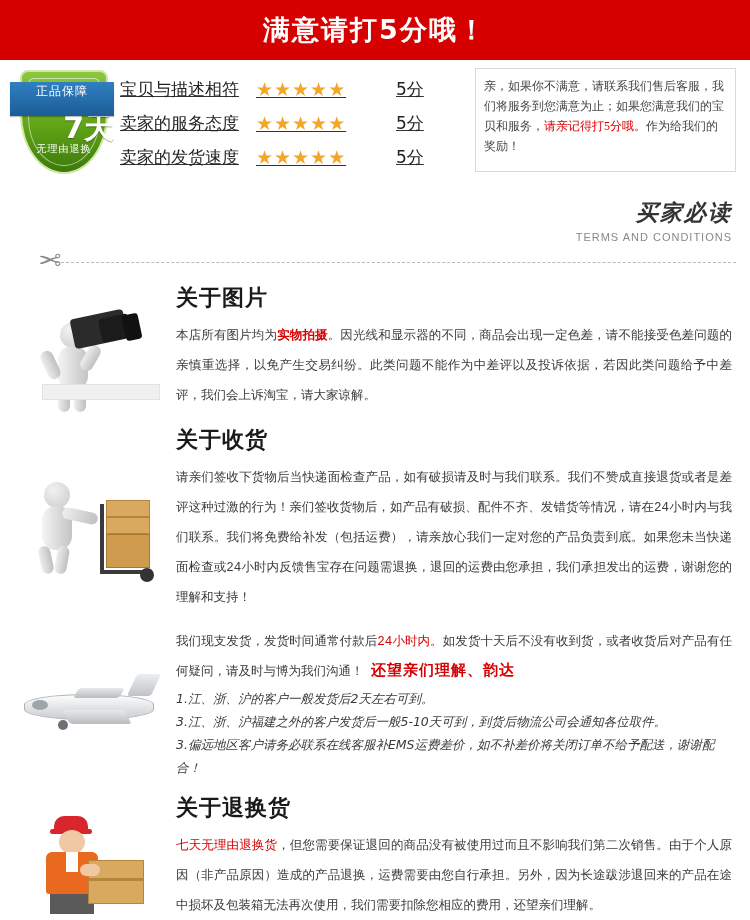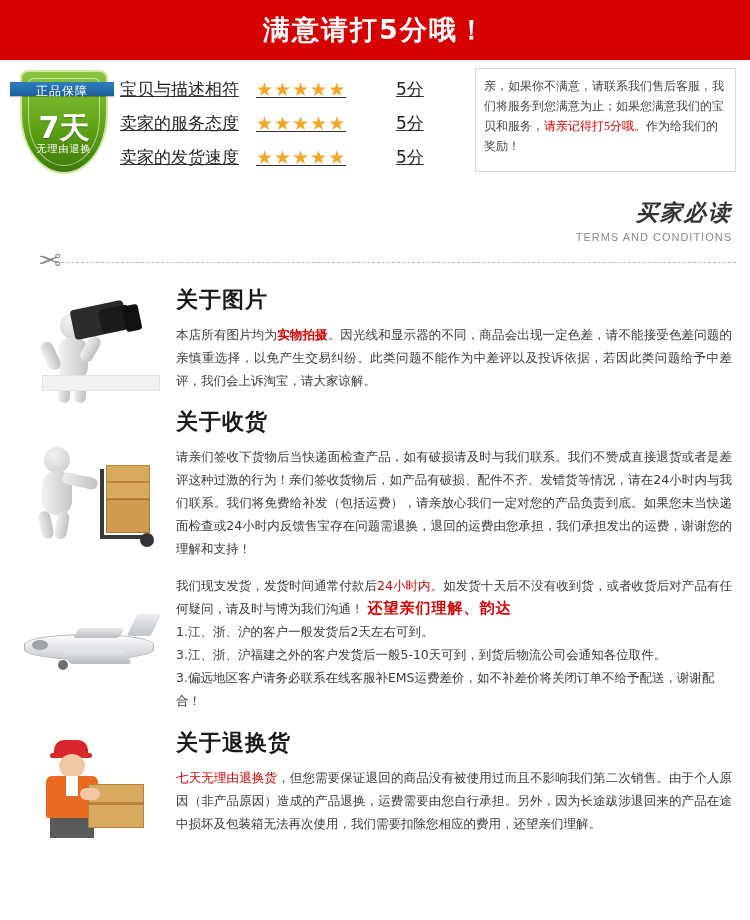--- a/index.html
+++ b/index.html
@@ -55,33 +55,33 @@
   .shield-inner {
     position: absolute;
     left: 14px; top: 8px;
     width: 72px; height: 88px;
     border: 1px solid rgba(255,255,255,.55);
     border-radius: 6px 6px 36px 36px / 6px 6px 48px 48px;
   }
   .shield-ribbon {
     position: absolute;
     left: -4px; top: 12px;
-    width: 104px; height: 14px;
+    width: 104px; height: 34px;
     background: linear-gradient(to bottom,#2f7fc1,#1c5d97);
     color: #fff;
     font-size: 12px;
     text-align: center;
     line-height: 19px;
     letter-spacing: 1px;
     box-shadow: 0 1px 1px rgba(0,0,0,.25);
   }
   .shield-big {
     position: absolute;
     top: 38px; left: 0; width: 100px;
-    text-align: center;
+    text-align: right;
     color: #ffffff;
     font-size: 30px;
     font-weight: bold;
     text-shadow: 0 1px 1px rgba(0,0,0,.35);
   }
   .shield-sub {
     position: absolute;
     top: 72px; left: 0; width: 100px;
     text-align: center;
     color: #ffffff;
@@ -188,27 +188,28 @@
   .sec-body { flex: 1 1 auto; padding-left: 4px; }
   .sec-title {
     font-size: 22px;
     color: #1a1a1a;
     font-weight: bold;
     margin: 0 0 8px 0;
     letter-spacing: 1px;
   }
   .sec-text {
     font-size: 12.5px;
-    line-height: 23px;
+    line-height: 30px;
     color: #3a3a3a;
     text-align: justify;
+    font-family: Liberation Mono, monospace;
   }
   .sec-text .red { color: #d60000; }
   .sec-text .bold-red { color: #d60000; font-weight: bold; }
-  .sec-list { font-size: 12.5px; line-height: 23px; color: #3a3a3a; }
+  .sec-list { font-size: 12.5px; line-height: 23px; color: #3a3a3a; font-style: italic; }
   .courier {
     color: #d60000;
     font-weight: bold;
     font-size: 15px;
     letter-spacing: 1px;
   }
 
   
   .fig { position: absolute; }
 

